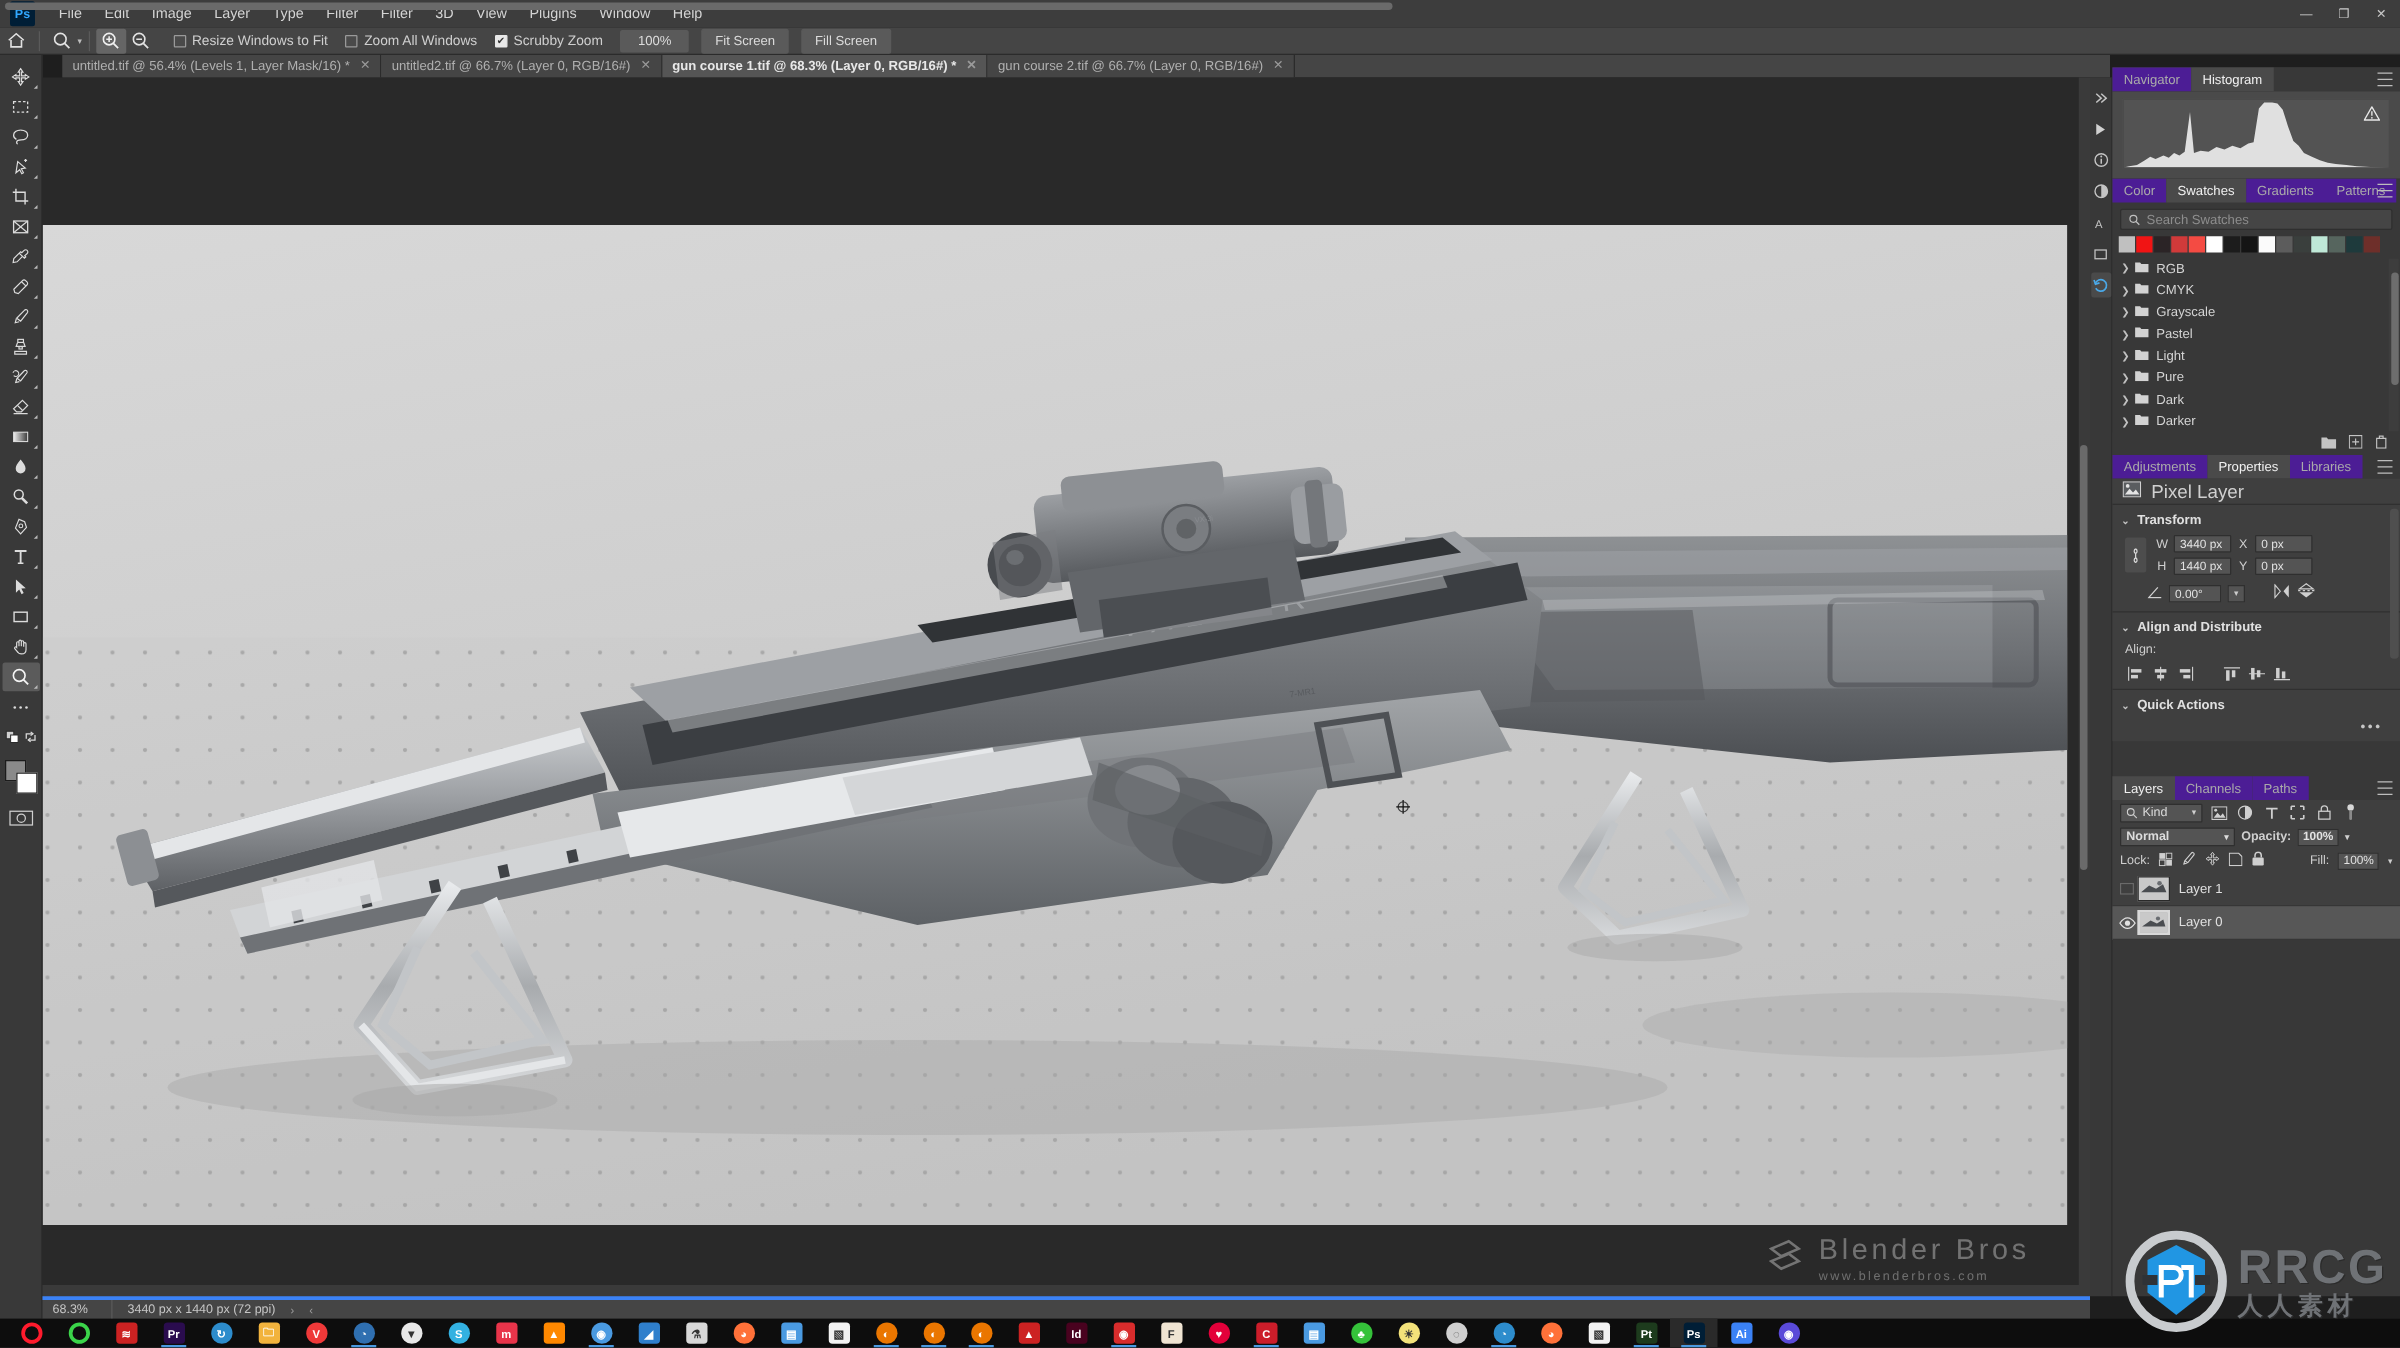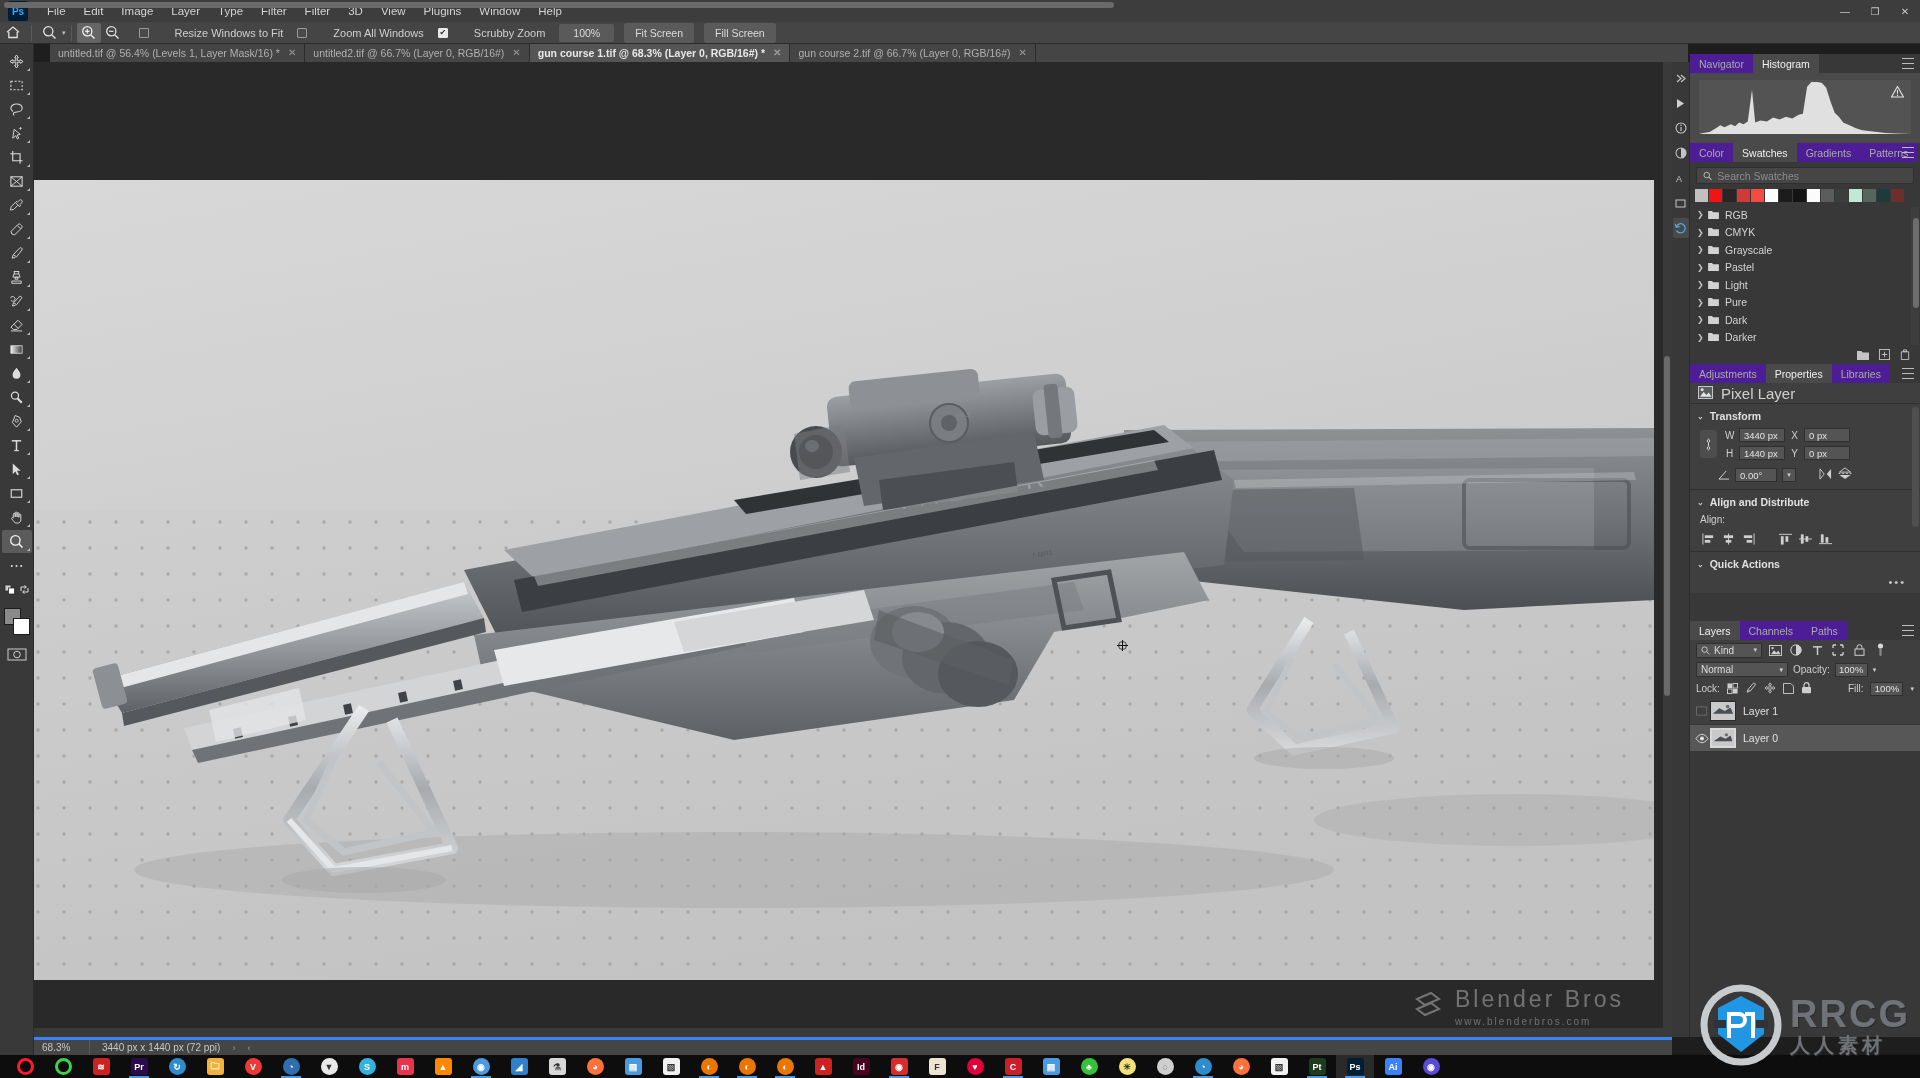--- a/index.html
+++ b/index.html
@@ -49,21 +49,21 @@
   }
   .opt-sep { width: 1px; height: 16px; background: #5a5a5a; margin: 0 5px; }
   .opt-tool-icon {
     width: 24px; height: 20px; display: flex; align-items: center;
     justify-content: center; position: relative;
   }
   .opt-tool-icon.active { background: #656565; border-radius: 2px; }
   .opt-caret { font-size: 7px; color: #bdbdbd; margin-left: 1px; }
   .opt-check {
     display: flex; align-items: center; margin-left: 14px; color: #cfcfcf;
-    font-size: 11px; white-space: nowrap; gap: 21px;
+    font-size: 11px; white-space: nowrap;
   }
   .cbox {
     width: 10px; height: 10px; border: 1px solid #9a9a9a; background: #4a4a4a;
     margin-right: 5px; display: inline-flex; align-items: center;
     justify-content: center; border-radius: 1px;
   }
   .cbox.on { background: #e8e8e8; border-color: #e8e8e8; }
   .cbox.on::after {
     content: "✔"; color: #333; font-size: 8px; line-height: 1;
   }
@@ -320,21 +320,21 @@
     display: flex; align-items: center; height: 20px; padding: 0 6px; gap: 5px;
   }
   .kind-sel {
     width: 66px; height: 15px; background: #545454; border: 1px solid #2f2f2f;
     display: flex; align-items: center; font-size: 10px; color: #dcdcdc;
     padding: 0 4px; gap: 4px; border-radius: 1px;
   }
   .kind-sel .gap { flex: 1; }
   .lay-ico { width: 16px; height: 15px; display: flex; align-items: center; justify-content: center; }
   .blend-row {
-    display: flex; align-items: center; height: 19px; padding: 0 6px; gap: 5px;
+    display: flex; align-items: center; height: 19px; padding: 0 6px; gap: 5px; font-weight: bold;
   }
   .blend-sel {
     width: 92px; height: 15px; background: #545454; border: 1px solid #2f2f2f;
     display: flex; align-items: center; font-size: 10px; color: #dcdcdc;
     padding: 0 4px; border-radius: 1px;
   }
   .blend-sel .gap { flex: 1; }
   .small-lab { font-size: 10px; color: #cfcfcf; white-space: nowrap; }
   .pct-field {
     width: 33px; height: 14px; background: #545454; border: 1px solid #2f2f2f;

